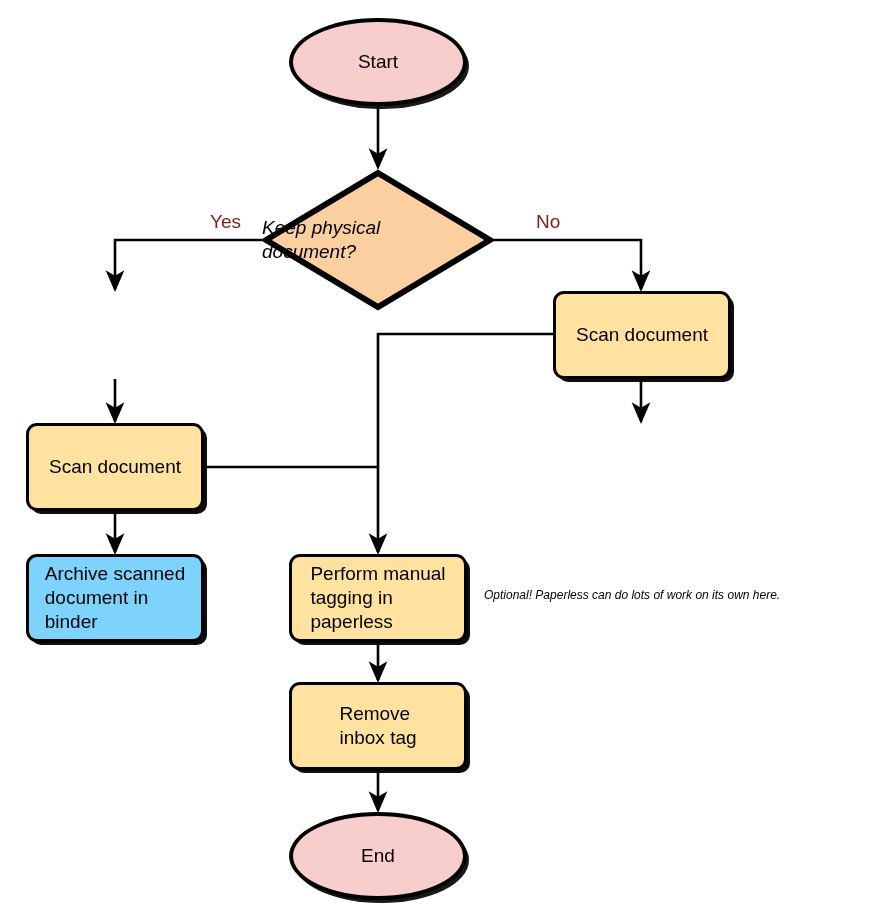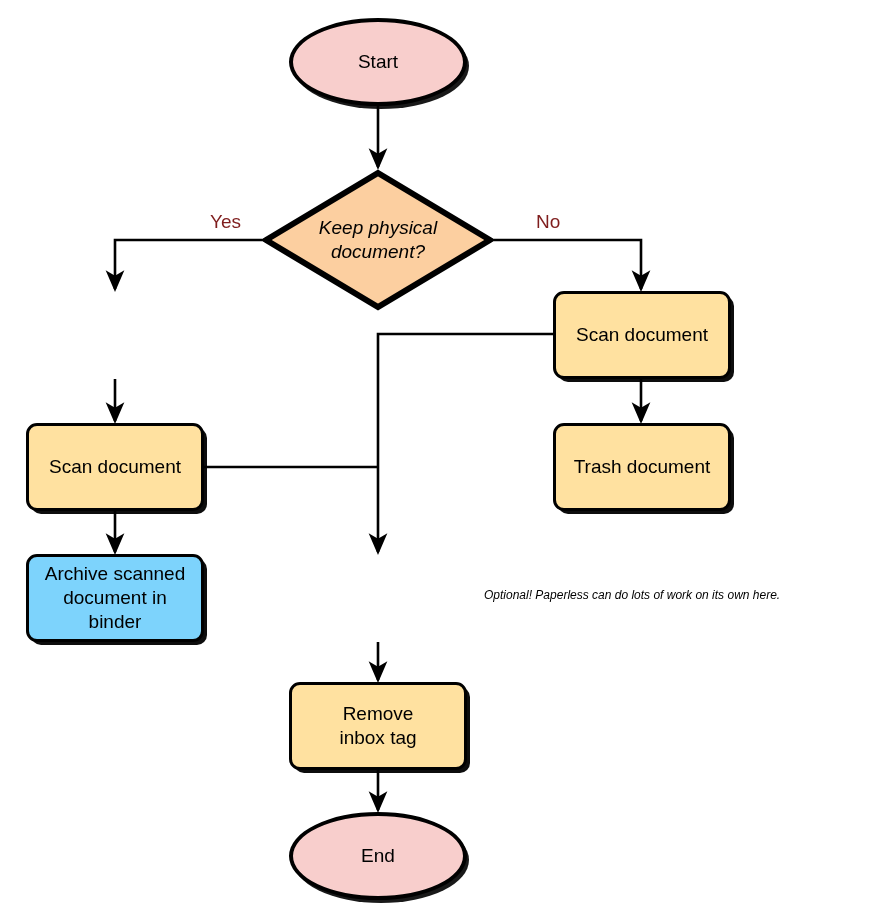--- a/index.html
+++ b/index.html
@@ -24,21 +24,21 @@
     top: 0;
     width: 888px;
     height: 907px;
   }
   .node {
     position: absolute;
     box-sizing: border-box;
     display: flex;
     align-items: center;
     justify-content: center;
-    text-align: center;
+    text-align: left;
     color: #000000;
     font-size: 19px;
     line-height: 1.28;
     white-space: pre-line;
     z-index: 3;
   }
   .node.process {
     border: 3px solid #000000;
     border-radius: 11px;
     box-shadow: 4px 4px 0 -1px rgba(0,0,0,0.95);
@@ -127,24 +127,26 @@
   <div class="node process" style="left:26px; top:554px; width:178px; height:88px; background:#7dd3fc;">
     <span>Archive scanned
 document in
 binder</span>
   </div>
 
   <div class="node process" style="left:553px; top:291px; width:178px; height:88px; background:#FFE1A0;">
     <span>Scan document</span>
   </div>
 
-  <div class="node process" style="left:553px; top:423px; width:178px; height:88px; background:#FFE1A0;">
-    <span>Trash document</span>
+
+  <div class="node process" style="left:289px; top:554px; width:178px; height:88px; background:#FFE1A0;">
+    <span>Perform manual
+tagging in
+paperless</span>
   </div>
-
 
   <div class="node terminal" style="left:289px; top:812px; width:178px; height:88px; background:#F8CECC;">
     <span>End</span>
   </div>
 
   <div class="node process" style="left:289px; top:682px; width:178px; height:88px; background:#FFE1A0;">
     <span>Remove
 inbox tag</span>
   </div>
 

